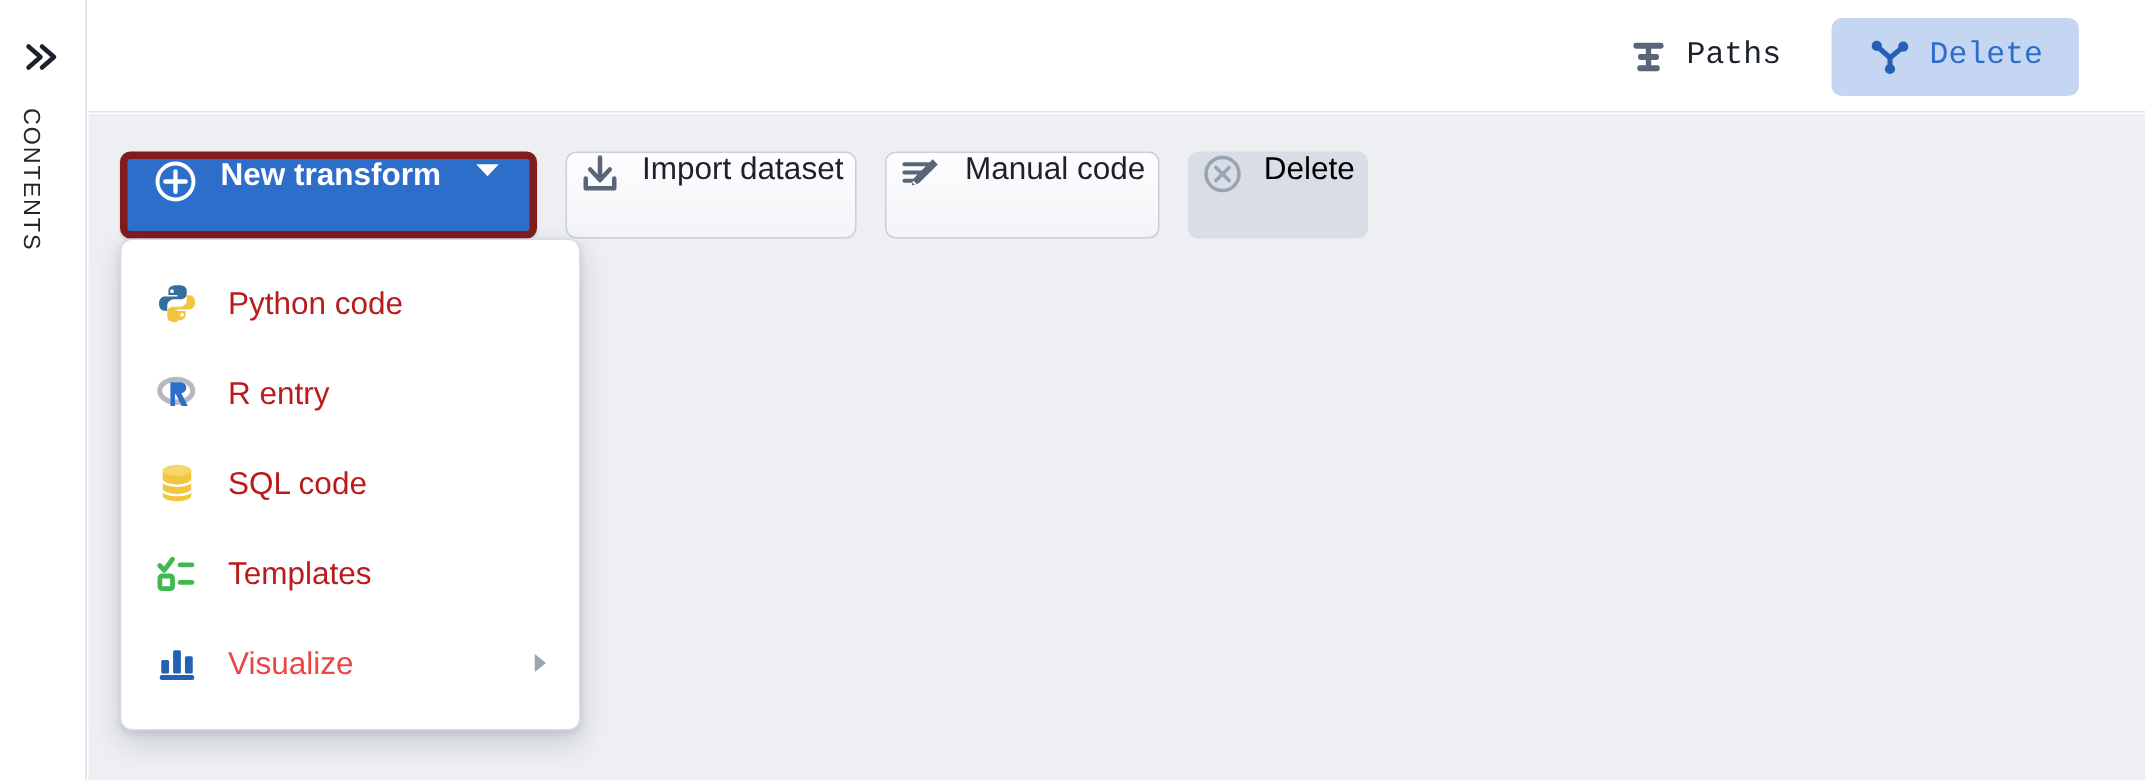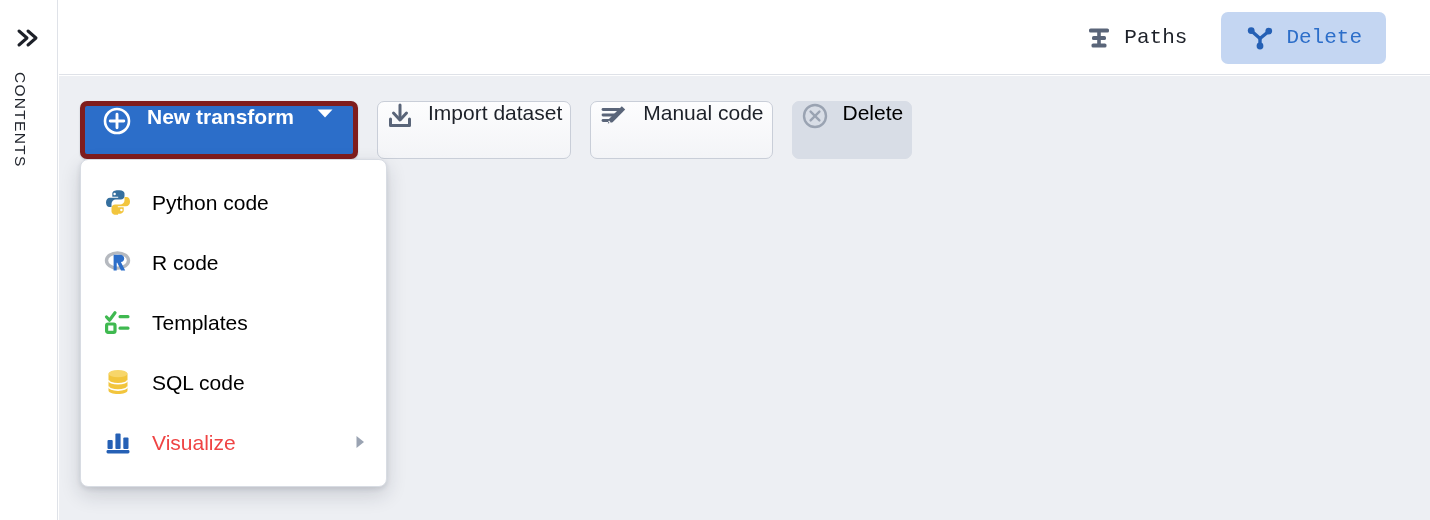--- a/index.html
+++ b/index.html
@@ -167,21 +167,21 @@
     padding: 12px 0 14px 0;
     z-index: 8;
   }
   .menu-item {
     display: flex;
     align-items: center;
     height: 60px;
     padding: 0 18px 0 22px;
     gap: 19px;
     font-size: 21px;
-    color: #000000;
+    color: #b91c1c;
     font-family: "Liberation Sans", sans-serif;
     cursor: pointer;
     position: relative;
   }
   .menu-item.disabled { color: #ef4444; cursor: default; }
   .menu-item .mi-ico {
     width: 30px;
     display: flex;
     align-items: center;
     justify-content: center;
@@ -316,47 +316,47 @@
     </div>
 
     <div class="menu-item">
       <span class="mi-ico">
         <svg width="28" height="26" viewBox="0 0 28 26" aria-hidden="true">
           <ellipse cx="13.5" cy="11.5" rx="11" ry="7.6" fill="none" stroke="#b5b9bf" stroke-width="3.4"></ellipse>
           <path d="M9.6 21.6 V5.8 h6.0 c3.0 0 4.6 1.5 4.6 3.7 0 2.0-1.3 3.2-3.3 3.6
                    l4.3 8.5 h-4.2 l-3.7-7.8 h-0.6 v7.8 z" fill="#2c6ec9"></path>
         </svg>
       </span>
-      <span class="mi-label">R code</span>
+      <span class="mi-label">R entry</span>
+    </div>
+
+    <div class="menu-item">
+      <span class="mi-ico">
+        <svg width="24" height="28" viewBox="0 0 24 28" aria-hidden="true">
+          <path d="M2.5 5.5 v17 c0 2.1 4.3 3.6 9.5 3.6 s9.5-1.5 9.5-3.6 v-17 z" fill="#f2c53d"></path>
+          <ellipse cx="12" cy="5.6" rx="9.5" ry="3.7" fill="#f7d66a"></ellipse>
+          <path d="M2.5 12.3 c0 2.0 4.3 3.5 9.5 3.5 s9.5-1.5 9.5-3.5" fill="none" stroke="#ffffff" stroke-width="1.6"></path>
+          <path d="M2.5 18.6 c0 2.0 4.3 3.5 9.5 3.5 s9.5-1.5 9.5-3.5" fill="none" stroke="#ffffff" stroke-width="1.6"></path>
+        </svg>
+      </span>
+      <span class="mi-label">SQL code</span>
     </div>
 
     <div class="menu-item">
       <span class="mi-ico">
         <svg width="28" height="26" viewBox="0 0 28 26" aria-hidden="true">
           <path d="M2.5 8 L5.5 11.2 L11 3.8" fill="none" stroke="#3fb950" stroke-width="3.2" stroke-linecap="round" stroke-linejoin="round"></path>
           <rect x="14.5" y="6" width="11" height="3.2" rx="1.5" fill="#3fb950"></rect>
           <rect x="2.6" y="15" width="8.4" height="8.4" rx="1.4" fill="none" stroke="#3fb950" stroke-width="3.2"></rect>
           <rect x="14.5" y="17.6" width="11" height="3.2" rx="1.5" fill="#3fb950"></rect>
         </svg>
       </span>
       <span class="mi-label">Templates</span>
     </div>
 
-    <div class="menu-item">
-      <span class="mi-ico">
-        <svg width="24" height="28" viewBox="0 0 24 28" aria-hidden="true">
-          <path d="M2.5 5.5 v17 c0 2.1 4.3 3.6 9.5 3.6 s9.5-1.5 9.5-3.6 v-17 z" fill="#f2c53d"></path>
-          <ellipse cx="12" cy="5.6" rx="9.5" ry="3.7" fill="#f7d66a"></ellipse>
-          <path d="M2.5 12.3 c0 2.0 4.3 3.5 9.5 3.5 s9.5-1.5 9.5-3.5" fill="none" stroke="#ffffff" stroke-width="1.6"></path>
-          <path d="M2.5 18.6 c0 2.0 4.3 3.5 9.5 3.5 s9.5-1.5 9.5-3.5" fill="none" stroke="#ffffff" stroke-width="1.6"></path>
-        </svg>
-      </span>
-      <span class="mi-label">SQL code</span>
-    </div>
-
     <div class="menu-item disabled">
       <span class="mi-ico">
         <svg width="28" height="26" viewBox="0 0 28 26" aria-hidden="true">
           <rect x="3.5" y="11" width="5.2" height="9" rx="1" fill="#2560b5"></rect>
           <rect x="11.4" y="4.5" width="5.2" height="15.5" rx="1" fill="#2560b5"></rect>
           <rect x="19.3" y="8.5" width="5.2" height="11.5" rx="1" fill="#2560b5"></rect>
           <rect x="2.5" y="21" width="23" height="3.4" rx="1.4" fill="#2560b5"></rect>
         </svg>
       </span>
       <span class="mi-label">Visualize</span>

